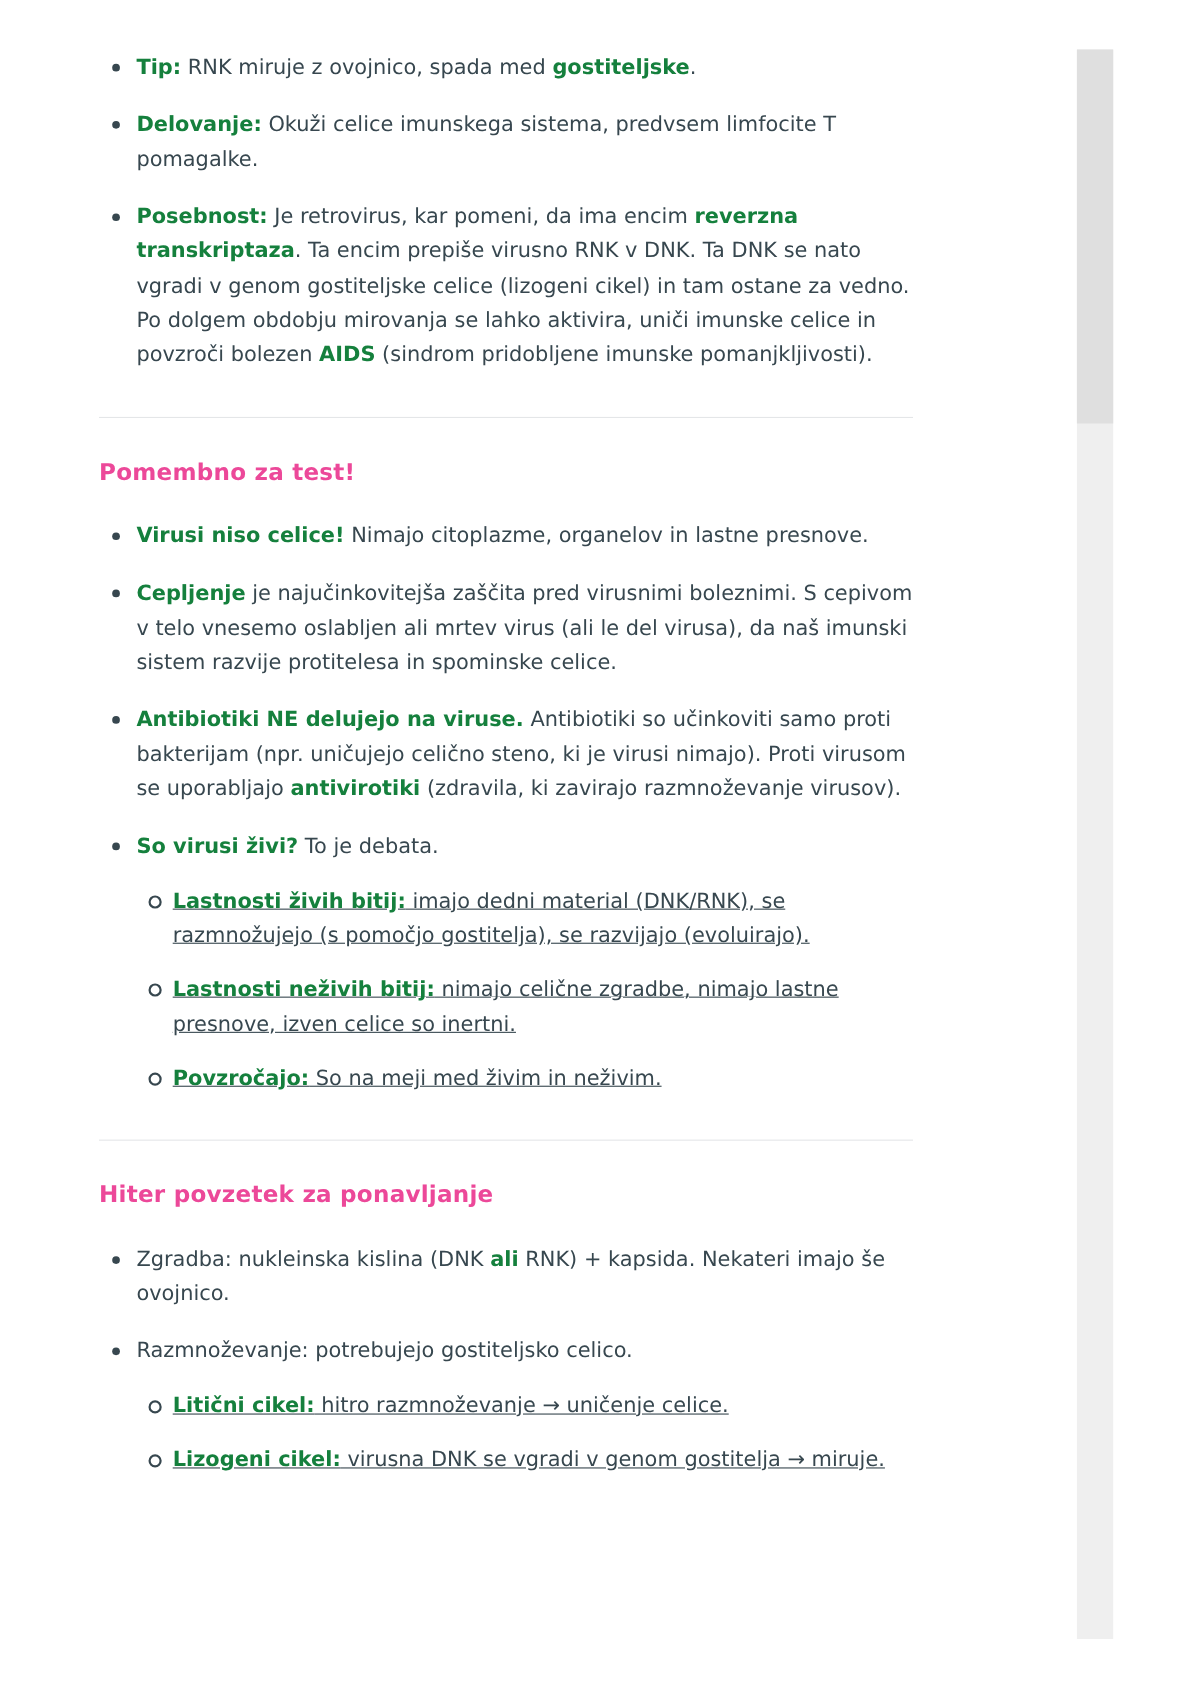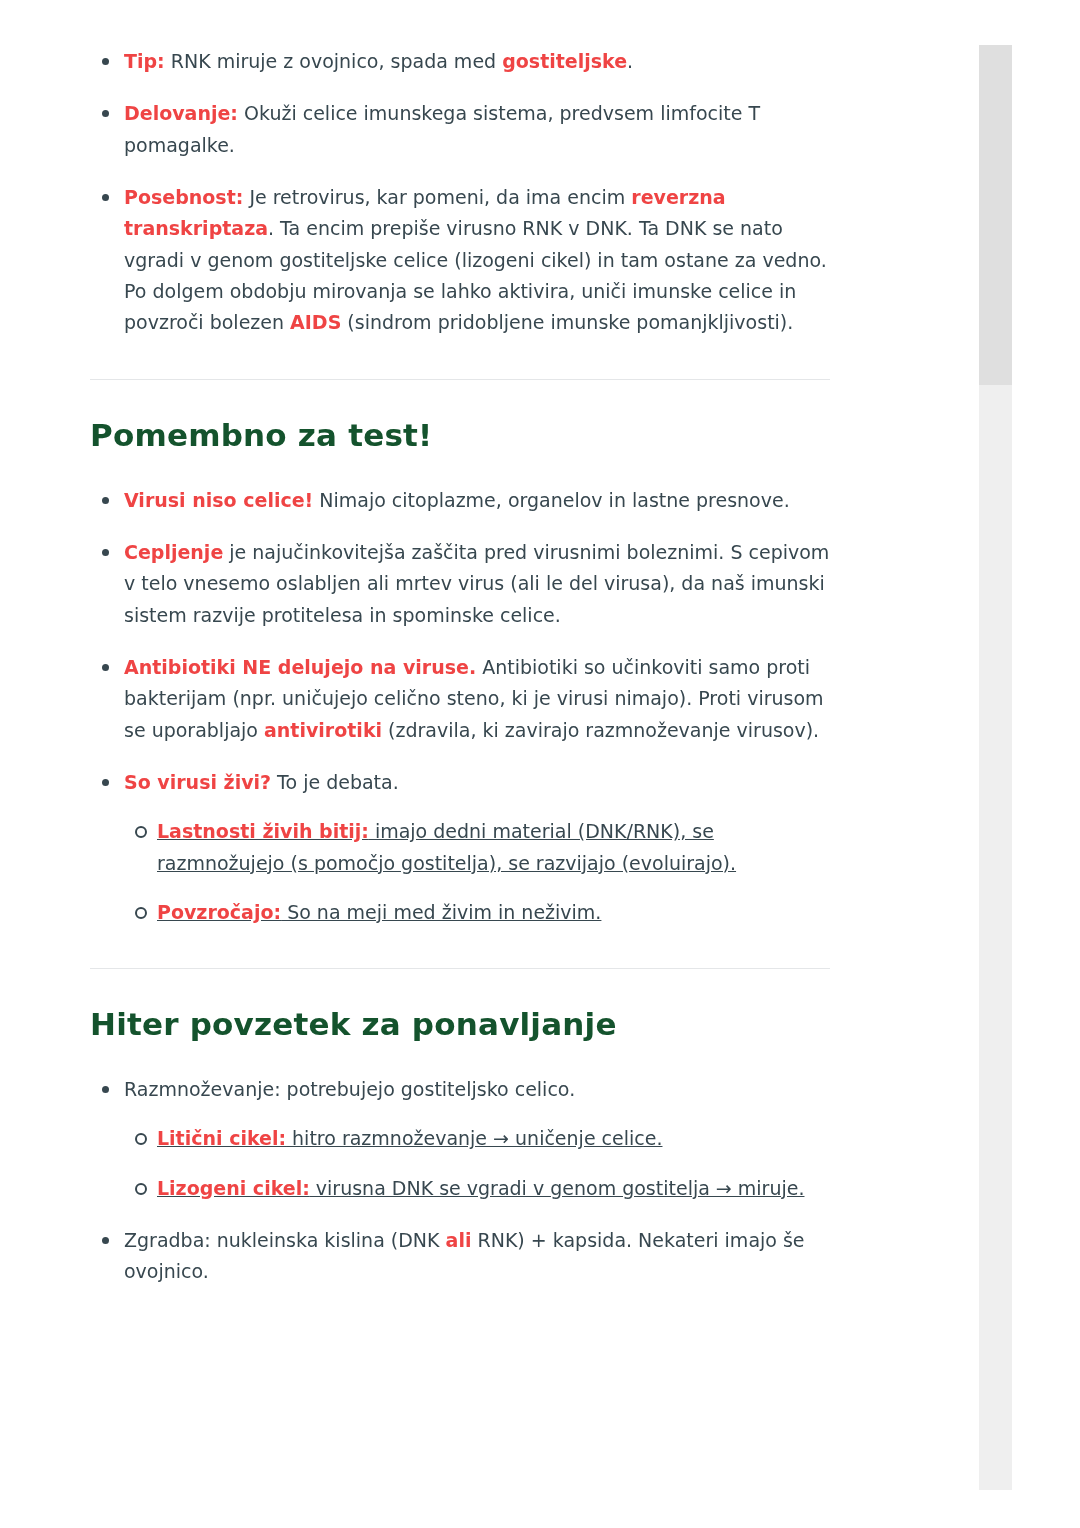--- a/index.html
+++ b/index.html
@@ -19,24 +19,24 @@
     overflow: hidden;
   }
   .content {
     padding: 46px 250px 80px 90px;
     font-size: 19px;
     line-height: 1.65;
   }
   section { margin: 0; }
   h2.section-heading {
     margin: 4px 0 30px 0;
-    font-size: 31px;
+    font-size: 21px;
     line-height: 1.25;
     font-weight: 700;
-    color: #14532d;
+    color: #ec4899;
     letter-spacing: 0.2px;
   }
   hr.section-divider {
     border: none;
     border-top: 1px solid #e4e6e8;
     margin: 40px 0 36px 0;
   }
   ul.lvl1 {
     list-style: none;
     margin: 0;
@@ -74,21 +74,21 @@
     left: 11px;
     top: 10px;
     width: 8px;
     height: 8px;
     border-radius: 50%;
     background: transparent;
     border: 2px solid #37474f;
     box-sizing: content-box;
   }
   ul.lvl2 > li:last-child { margin-bottom: 4px; }
-  strong { font-weight: 700; color: #ef4444; }
+  strong { font-weight: 700; color: #15803d; }
   .scrollbar-track {
     position: absolute;
     top: 45px;
     right: 68px;
     width: 33px;
     height: 1445px;
     background: #efefef;
   }
   .scrollbar-thumb {
     width: 100%;
@@ -113,35 +113,36 @@
     <hr class="section-divider">
 
     <section>
       <h2 class="section-heading">Pomembno za test!</h2>
       <ul class="lvl1">
           <li><span><strong>Virusi niso celice!</strong><span> Nimajo citoplazme, organelov in lastne presnove.</span></span></li>
           <li><span><strong>Cepljenje</strong><span> je najučinkovitejša zaščita pred virusnimi boleznimi. S cepivom v telo vnesemo oslabljen ali mrtev virus (ali le del virusa), da naš imunski sistem razvije protitelesa in spominske celice.</span></span></li>
           <li><span><strong>Antibiotiki NE delujejo na viruse.</strong><span> Antibiotiki so učinkoviti samo proti bakterijam (npr. uničujejo celično steno, ki je virusi nimajo). Proti virusom se uporabljajo </span><strong>antivirotiki</strong><span> (zdravila, ki zavirajo razmnoževanje virusov).</span></span></li>
           <li><span><strong>So virusi živi?</strong><span> To je debata.</span></span><ul class="lvl2">
               <li><span><strong>Lastnosti živih bitij:</strong><span> imajo dedni material (DNK/RNK), se razmnožujejo (s pomočjo gostitelja), se razvijajo (evoluirajo).</span></span></li>
+              <li><span><strong>Lastnosti neživih bitij:</strong><span> nimajo celične zgradbe, nimajo lastne presnove, izven celice so inertni.</span></span></li>
               <li><span><strong>Povzročajo:</strong><span> So na meji med živim in neživim.</span></span></li>
             </ul></li>
         </ul>
     </section>
 
     <hr class="section-divider">
 
     <section>
       <h2 class="section-heading">Hiter povzetek za ponavljanje</h2>
       <ul class="lvl1">
+          <li><span><span>Zgradba: nukleinska kislina (DNK </span><strong>ali</strong><span> RNK) + kapsida. Nekateri imajo še ovojnico.</span></span></li>
           <li><span><span>Razmnoževanje: potrebujejo gostiteljsko celico.</span></span><ul class="lvl2">
               <li><span><strong>Litični cikel:</strong><span> hitro razmnoževanje → uničenje celice.</span></span></li>
               <li><span><strong>Lizogeni cikel:</strong><span> virusna DNK se vgradi v genom gostitelja → miruje.</span></span></li>
             </ul></li>
-          <li><span><span>Zgradba: nukleinska kislina (DNK </span><strong>ali</strong><span> RNK) + kapsida. Nekateri imajo še ovojnico.</span></span></li>
         </ul>
     </section>
 
   </div>
 
   <div class="scrollbar-track">
     <div class="scrollbar-thumb"></div>
   </div>
 
 </div>

